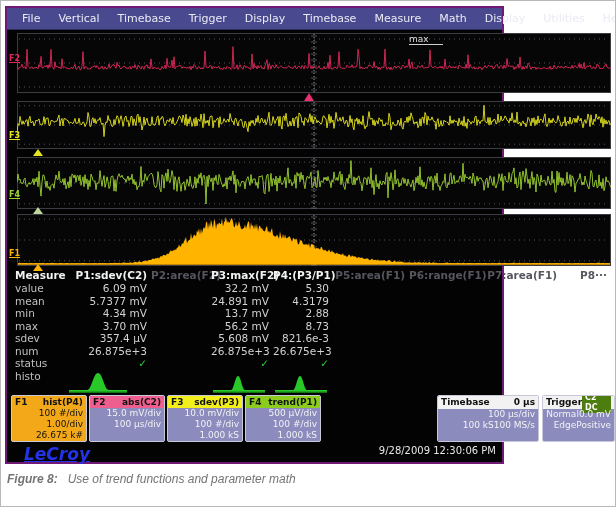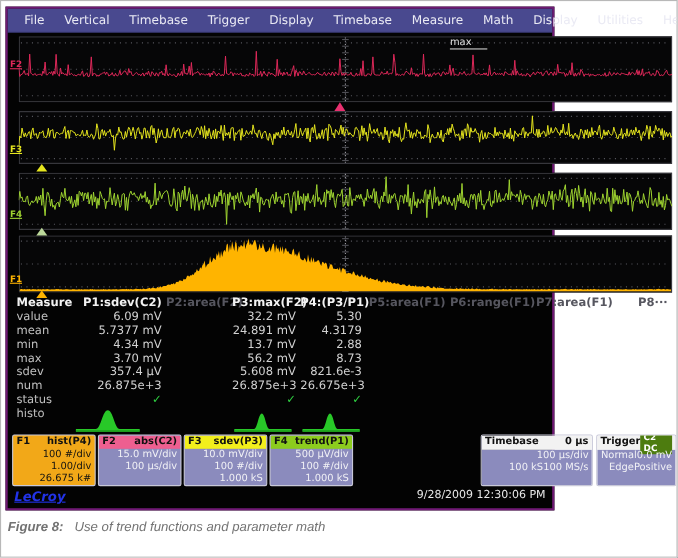--- a/index.html
+++ b/index.html
@@ -32,21 +32,21 @@
   .gold .bd div{color:#111;}
   .hd-pink{background:#ee5f90;}
   .hd-yellow{background:#f2ef1c;}
   .hd-green{background:#8ccc1e;}
   .sysbox{position:absolute;top:387px;height:47px;border:1px solid #c8c8d8;border-radius:2px;box-sizing:border-box;font-size:9px;overflow:hidden;}
   .sysbox .hd{height:13px;line-height:13px;background:#f2f2f2;color:#111;font-weight:bold;display:flex;justify-content:space-between;align-items:center;padding:0 3px;}
   .sysbox .bd{background:#8b8bbd;padding:0 3px;height:34px;}
   .sysbox .bd .r{height:11px;line-height:11px;display:flex;justify-content:flex-end;color:#f2f2f6;}
   .sysbox .bd .r.right{justify-content:flex-end;}
   .badge{background:#4d7c0f;color:#fff;font-size:8px;font-weight:bold;padding:0 3px;border-radius:1px;line-height:10px;}
-  .logo{position:absolute;left:6px;top:436px;font-size:12px;font-weight:bold;font-style:italic;color:#2233e8;text-decoration:underline;}
+  .logo{position:absolute;left:17px;top:436px;font-size:17px;font-weight:bold;font-style:italic;color:#2233e8;text-decoration:underline;}
   .tstamp{position:absolute;right:6px;top:437px;font-size:10px;color:#e8e8e8;}
   .caption{position:absolute;left:6px;top:471px;font-style:italic;font-size:12px;color:#737373;font-family:"Liberation Sans",sans-serif;}
   .caption .cl{font-weight:bold;margin-right:10px;}
 </style>
 </head>
 <body>
 
 <div class="page">
   <div class="scope">
 

